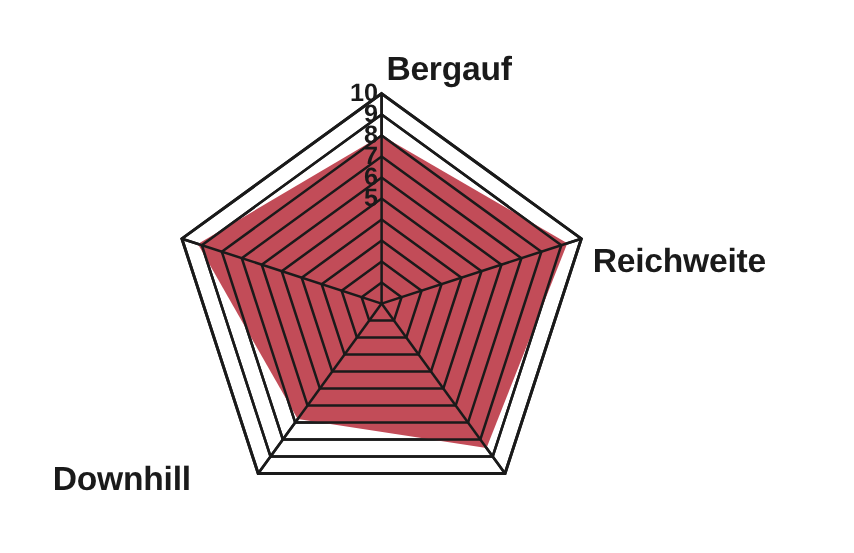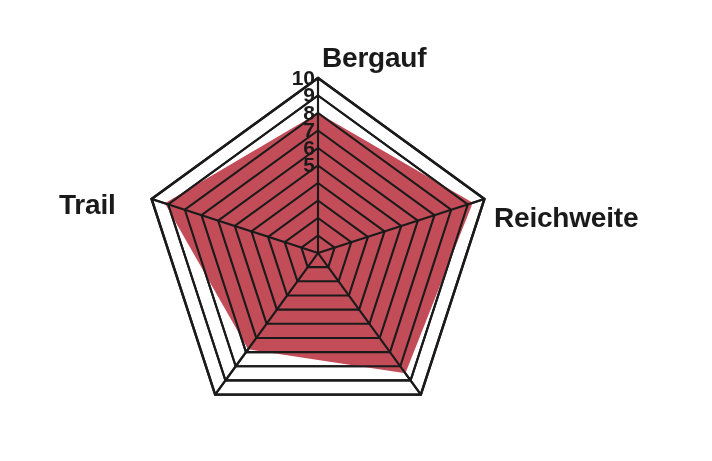--- a/index.html
+++ b/index.html
@@ -135,15 +135,15 @@
         <text x="315" y="96.5" class="tick-text">9</text>
         <text x="315" y="114" class="tick-text">8</text>
         <text x="315" y="131.5" class="tick-text">7</text>
         <text x="315" y="149" class="tick-text">6</text>
         <text x="315" y="166.5" class="tick-text">5</text>
       </g>
   </svg>
 
   <div class="axis-label lbl-bergauf">Bergauf</div>
   <div class="axis-label lbl-reichweite">Reichweite</div>
-  <div class="axis-label lbl-trail">Trail</div>
+  <div class="axis-label lbl-downhill">Downhill</div>
 
 </div>
 
 </body></html>

